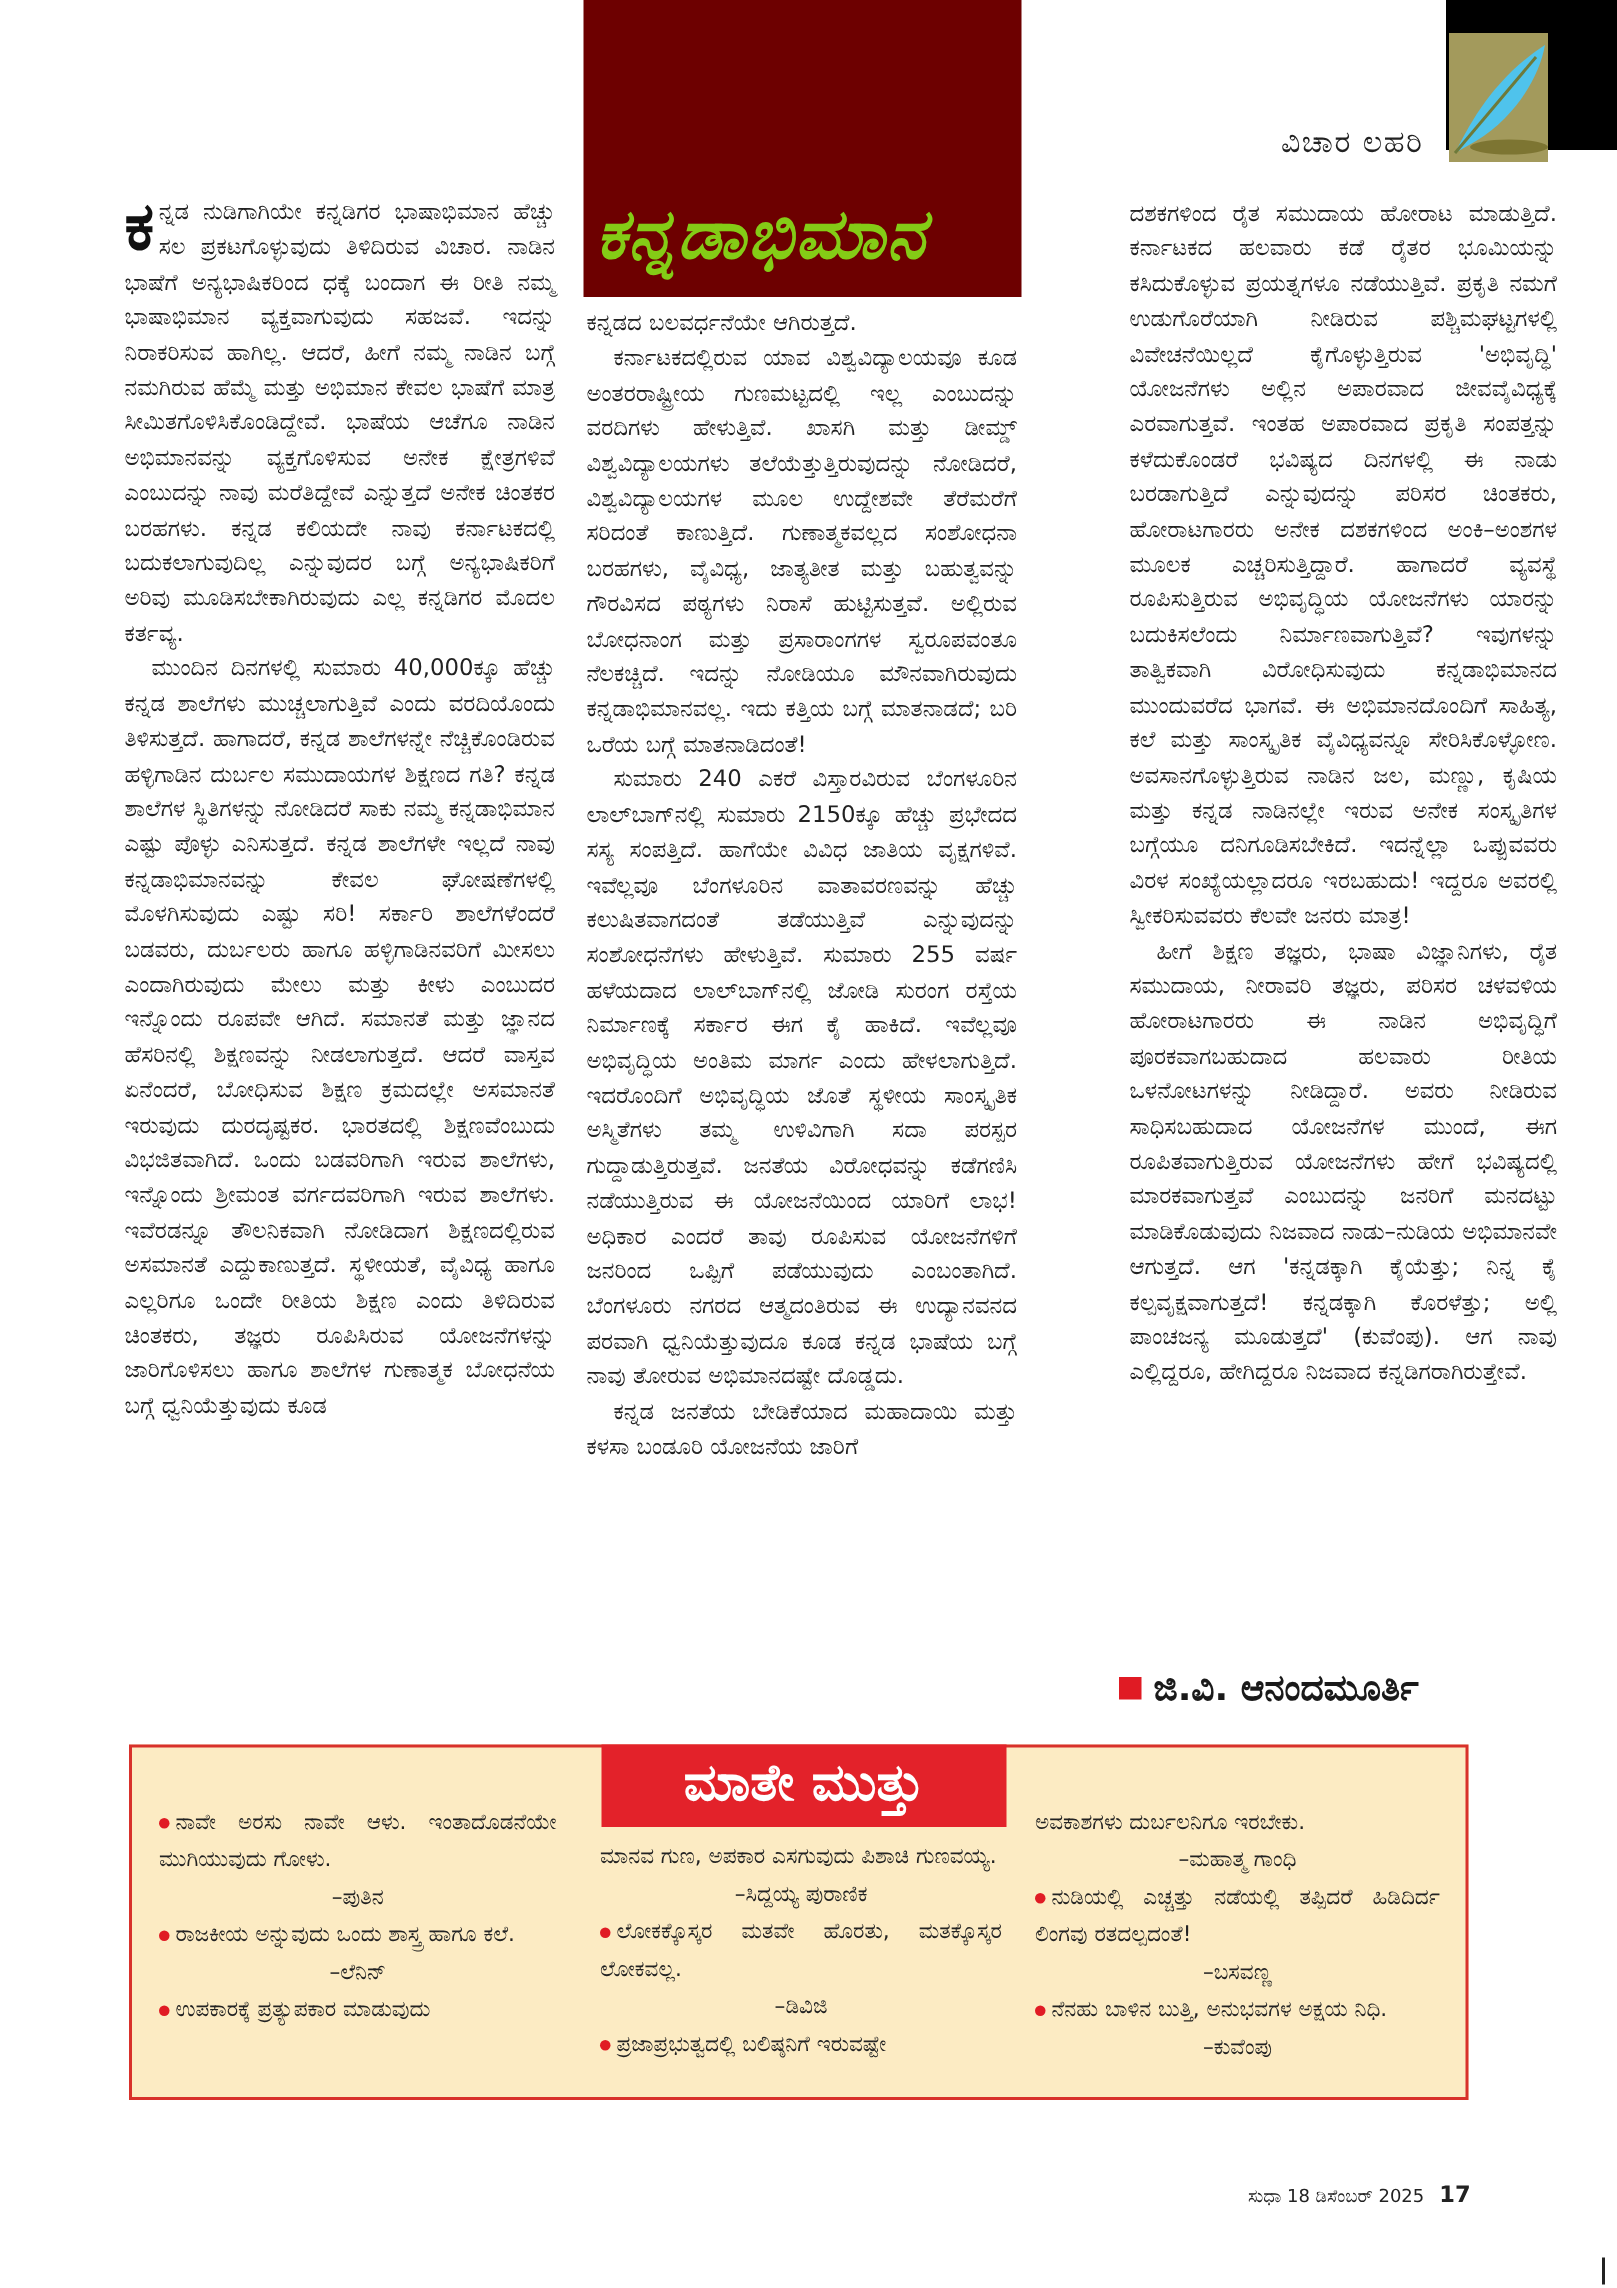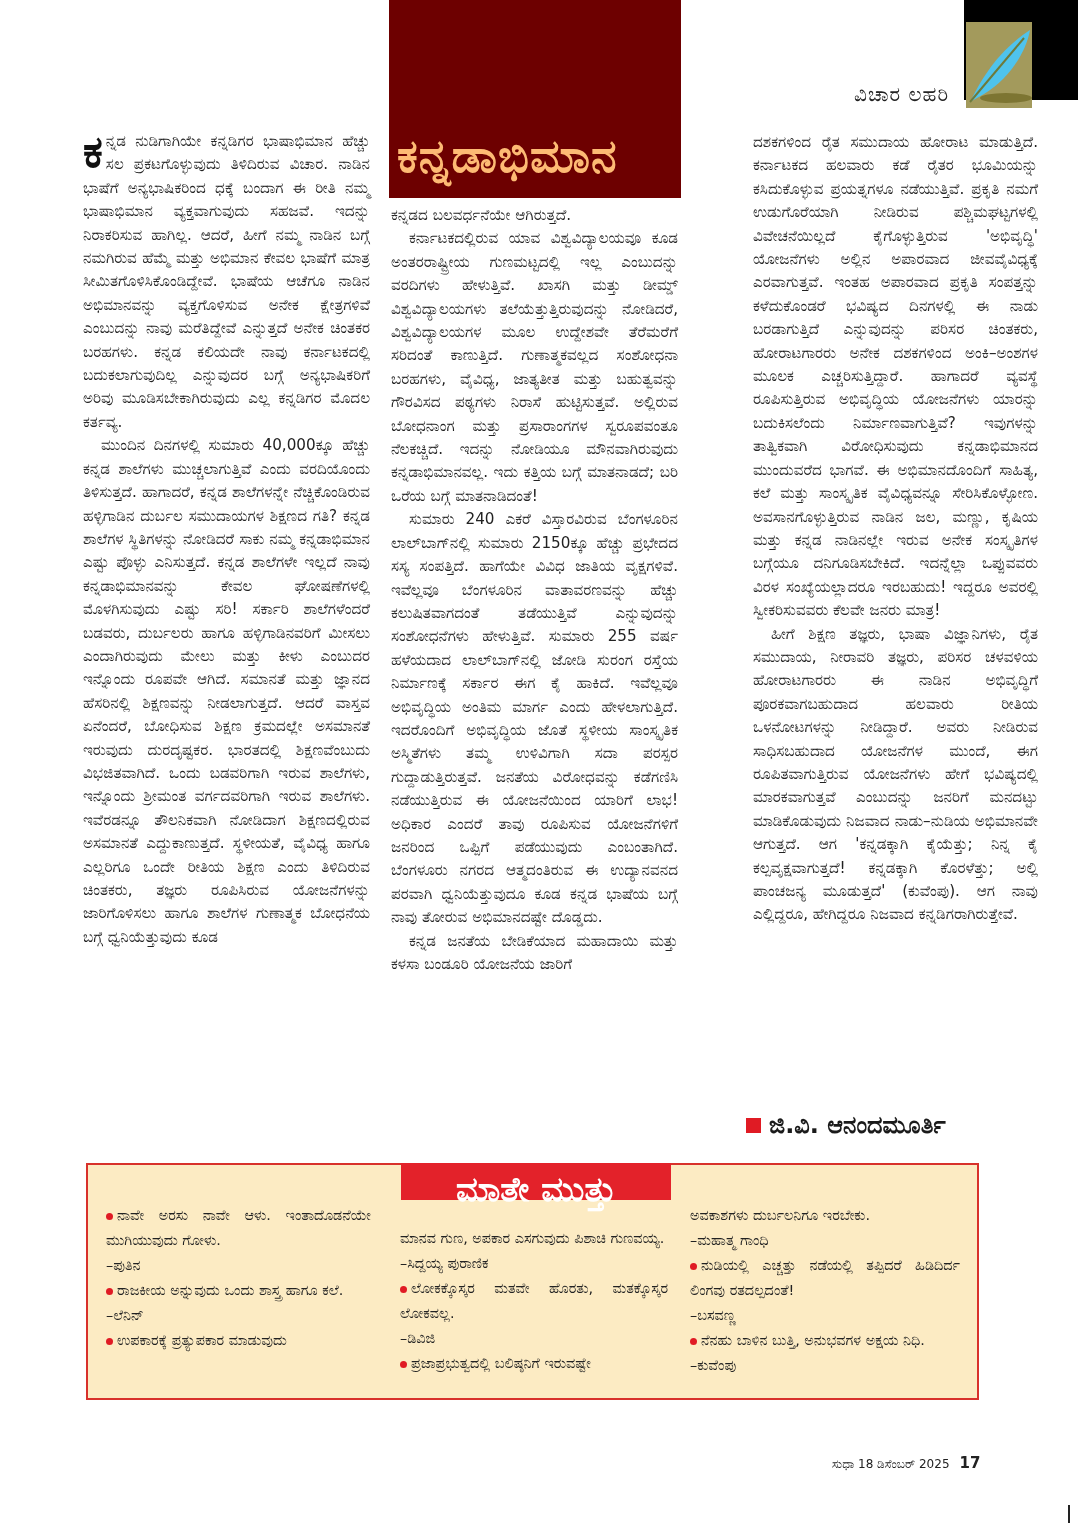--- a/index.html
+++ b/index.html
@@ -4,43 +4,43 @@
 <style>
   * { box-sizing: border-box; margin: 0; padding: 0; }
   html, body { width: 1078px; height: 1525px; background: #ffffff; overflow: hidden; }
   body { position: relative; font-family: "DejaVu Sans", "Liberation Sans", sans-serif; color: #1a1a1a; }
 
   .corner-black { position: absolute; left: 964px; top: 0; width: 114px; height: 100px; background: #000; }
   .feather-box { position: absolute; left: 966px; top: 22px; width: 66px; height: 86px; background: #a39a5c; overflow: hidden; }
   .section-label { position: absolute; left: 830px; top: 82px; font-size: 20px; color: #222; letter-spacing: 1px; margin-left: 24px; }
 
   .title-block { position: absolute; left: 389px; top: 0; width: 292px; height: 198px; background: #6d0000; }
-  .title-text { position: absolute; left: 8px; bottom: 14px; font-size: 46px; color: #fdba74; font-weight: bold; letter-spacing: 1px; white-space: nowrap; }
+  .title-text { position: absolute; left: 8px; bottom: 14px; font-size: 46px; color: #84cc16; font-weight: bold; letter-spacing: 1px; white-space: nowrap; font-style: italic; }
 
   .col { position: absolute; font-size: 15.2px; line-height: 23.4px; text-align: justify; color: #222; }
   .col p { text-indent: 0; }
   .col p.indent { text-indent: 18px; }
   .col1 { left: 83px; top: 130px; width: 287px; }
   .col2 { left: 391px; top: 204px; width: 287px; }
   .col3 { left: 717px; top: 131px; width: 285px; margin-left: 36px; }
 
   .drop-cap { float: left; font-size: 44px; line-height: 40px; font-weight: bold; color: #111; margin-right: 3px; margin-top: 2px; }
 
   .author { position: absolute; left: 746px; top: 1111px; font-size: 24px; font-weight: bold; color: #1a1a1a; display: flex; align-items: center; gap: 8px; }
   .author-square { width: 15px; height: 15px; background: #e01b24; display: inline-block; }
 
   .quote-box { position: absolute; left: 86px; top: 1163px; width: 893px; height: 237px; background: #fcebc3; border: 2px solid #d8312b; }
-  .quote-title { position: absolute; left: 313px; top: -2px; width: 270px; height: 37px; background: #e3222a; color: #fff; font-size: 34px; font-weight: bold; text-align: center; line-height: 52px; }
+  .quote-title { position: absolute; left: 313px; top: -2px; width: 270px; height: 55px; background: #e3222a; color: #fff; font-size: 34px; font-weight: bold; text-align: center; line-height: 52px; }
   .qcol { position: absolute; font-size: 14.4px; line-height: 25px; color: #222; }
   .qcol1 { left: 18px; top: 38px; width: 265px; }
   .qcol2 { left: 312px; top: 61px; width: 268px; }
   .qcol3 { left: 602px; top: 38px; width: 270px; }
   .q { text-align: justify; }
   .q .dot { display: inline-block; width: 7px; height: 7px; border-radius: 50%; background: #e01b24; margin-right: 4px; vertical-align: middle; }
-  .attr { text-align: left; }
+  .attr { text-align: center; }
 
   .footer { position: absolute; left: 832px; top: 1454px; font-size: 12px; color: #222; display: flex; align-items: baseline; gap: 10px; }
   .footer .page { font-size: 15px; font-weight: bold; }
 
   .margin-mark { position: absolute; left: 1068px; top: 1505px; width: 2px; height: 18px; background: #222; }
 </style>
 </head>
 <body>
 
 <div class="corner-black"></div>

